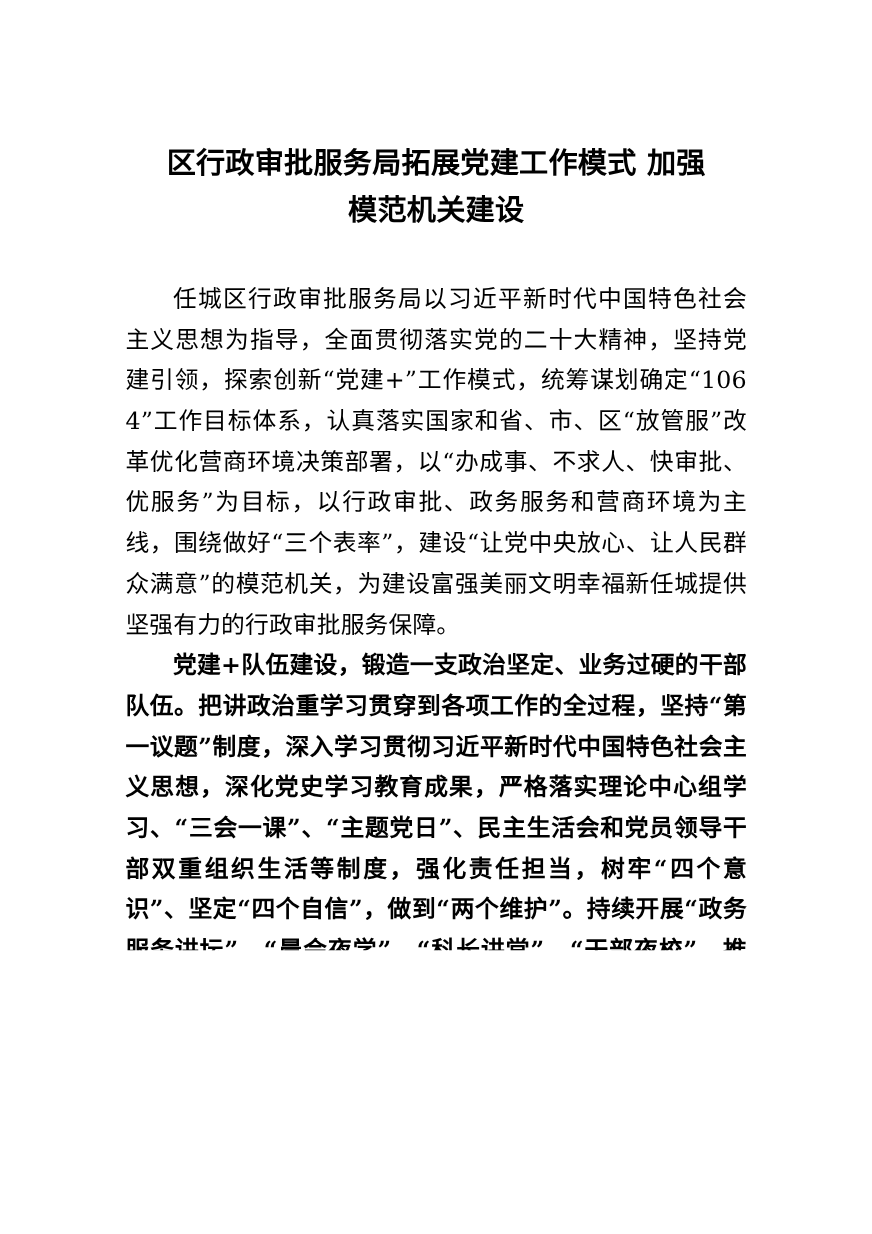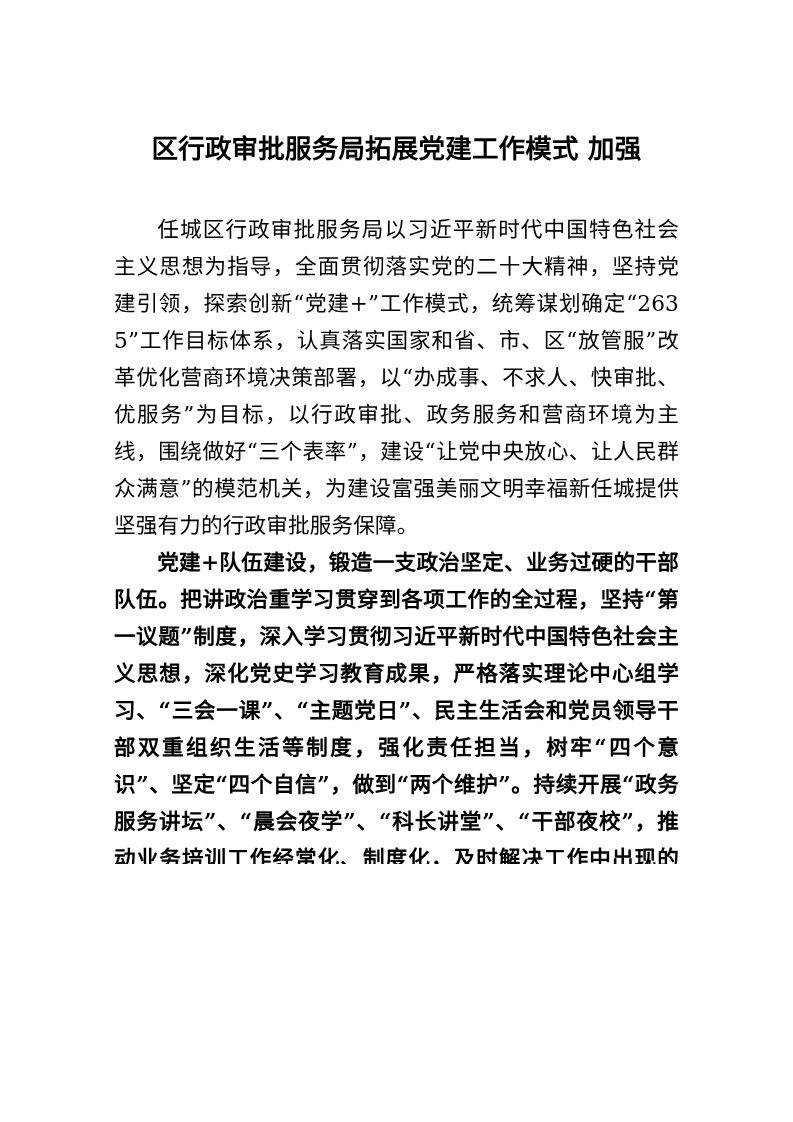--- a/index.html
+++ b/index.html
@@ -65,21 +65,22 @@
   }
 </style>
 </head>
 <body>
 
 <div class="page">
   <div class="doc-body">
 
     <h1 class="doc-title">
       <span>区行政审批服务局拓展党建工作模式 加强</span><br>
+      <span>模范机关建设</span>
     </h1>
 
     <div class="title-spacer"></div>
 
-    <p class="para">任城区行政审批服务局以习近平新时代中国特色社会主义思想为指导，全面贯彻落实党的二十大精神，坚持党建引领，探索创新“党建+”工作模式，统筹谋划确定“2635”工作目标体系，认真落实国家和省、市、区“放管服”改革优化营商环境决策部署，以“办成事、不求人、快审批、优服务”为目标，以行政审批、政务服务和营商环境为主线，围绕做好“三个表率”，建设“让党中央放心、让人民群众满意”的模范机关，为建设富强美丽文明幸福新任城提供坚强有力的行政审批服务保障。</p>
+    <p class="para">任城区行政审批服务局以习近平新时代中国特色社会主义思想为指导，全面贯彻落实党的二十大精神，坚持党建引领，探索创新“党建+”工作模式，统筹谋划确定“1064”工作目标体系，认真落实国家和省、市、区“放管服”改革优化营商环境决策部署，以“办成事、不求人、快审批、优服务”为目标，以行政审批、政务服务和营商环境为主线，围绕做好“三个表率”，建设“让党中央放心、让人民群众满意”的模范机关，为建设富强美丽文明幸福新任城提供坚强有力的行政审批服务保障。</p>
     <p class="para">党建+队伍建设，锻造一支政治坚定、业务过硬的干部队伍。把讲政治重学习贯穿到各项工作的全过程，坚持“第一议题”制度，深入学习贯彻习近平新时代中国特色社会主义思想，深化党史学习教育成果，严格落实理论中心组学习、“三会一课”、“主题党日”、民主生活会和党员领导干部双重组织生活等制度，强化责任担当，树牢“四个意识”、坚定“四个自信”，做到“两个维护”。持续开展“政务服务讲坛”、“晨会夜学”、“科长讲堂”、“干部夜校”，推动业务培训工作经常化、制度化，及时解决工作中出现的重点、难点、堵点等问题，持续提升工作人员的业务水平。创新服务方式，成立“仁诚服务”志愿服务队，激励党员干部冲锋在前、勇挑重担，</p>
 
   </div>
 </div>
 
 </body></html>

